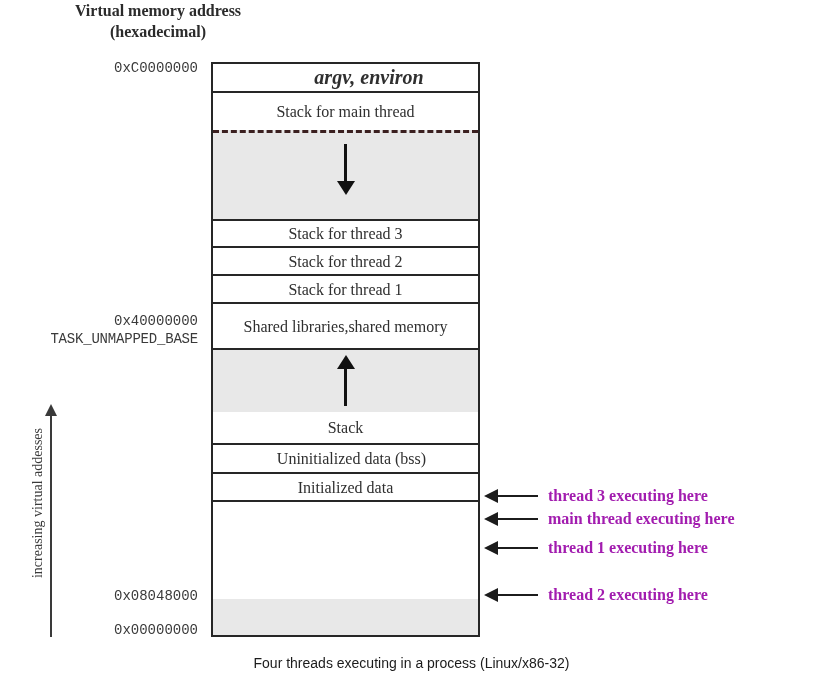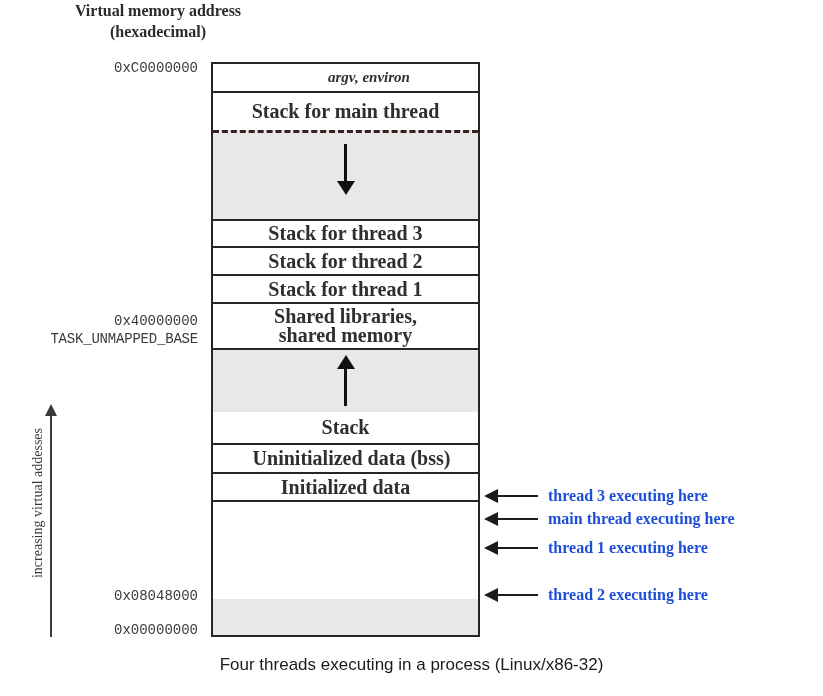--- a/index.html
+++ b/index.html
@@ -91,31 +91,31 @@
   .seg {
     position: absolute;
     left: 0;
     width: 100%;
     box-sizing: border-box;
     display: flex;
     align-items: center;
     justify-content: center;
     text-align: center;
     font-family: "Liberation Serif", serif;
-    font-weight: bold;
-    font-size: 20px;
+    font-weight: normal;
+    font-size: 16px;
     color: #2f2f2f;
     background: #ffffff;
     line-height: 19px;
   }
   .seg.gray { background: #e8e8e8; }
   .seg.italic {
     font-style: italic;
     font-weight: bold;
-    font-size: 15px;
+    font-size: 20px;
     padding-left: 47px;
   }
   .seg.rule-bottom { border-bottom: 2px solid #262626; }
   .seg.rule-top    { border-top: 2px solid #262626; }
 
   
   .dashed {
     position: absolute;
     left: 0;
     width: 100%;
@@ -179,32 +179,32 @@
     width: 0;
     height: 0;
     border-top: 7px solid transparent;
     border-bottom: 7px solid transparent;
     border-right: 14px solid #1c1c1c;
   }
   .callout .ctext {
     font-family: "Liberation Serif", serif;
     font-weight: bold;
     font-size: 16px;
-    color: #1d4ed8;
+    color: #a21caf;
   }
 
   
   .caption {
     position: absolute;
     left: 0;
     top: 655px;
     width: 823px;
     text-align: center;
     font-family: "Liberation Sans", sans-serif;
-    font-size: 17px;
+    font-size: 14px;
     color: #1b1b1b;
   }
 </style>
 </head>
 <body>
 
 <div id="page">
 
   <div class="header-title">
     <div>Virtual memory address</div>
@@ -230,21 +230,21 @@
       <div class="grow down" style="top:14px;height:38px;"></div>
     </div>
     <div class="dashed" style="top:66px;"></div>
 
     <div class="seg rule-top rule-bottom" style="top:155px;height:29px;">Stack for thread 3</div>
 
     <div class="seg rule-bottom" style="top:184px;height:28px;">Stack for thread 2</div>
 
     <div class="seg rule-bottom" style="top:212px;height:28px;">Stack for thread 1</div>
 
-    <div class="seg rule-bottom" style="top:240px;height:46px;flex-direction:column;">
+    <div class="seg rule-bottom" style="top:240px;height:46px;flex-direction:row;">
       <span>Shared libraries,</span>
       <span>shared memory</span>
     </div>
 
     <div class="seg gray" style="top:286px;height:62px;">
       <div class="grow up" style="bottom:6px;height:38px;"></div>
     </div>
     <div class="dashed" style="top:348px;"></div>
 
     <div class="seg rule-bottom" style="top:348px;height:33px;">Stack</div>

